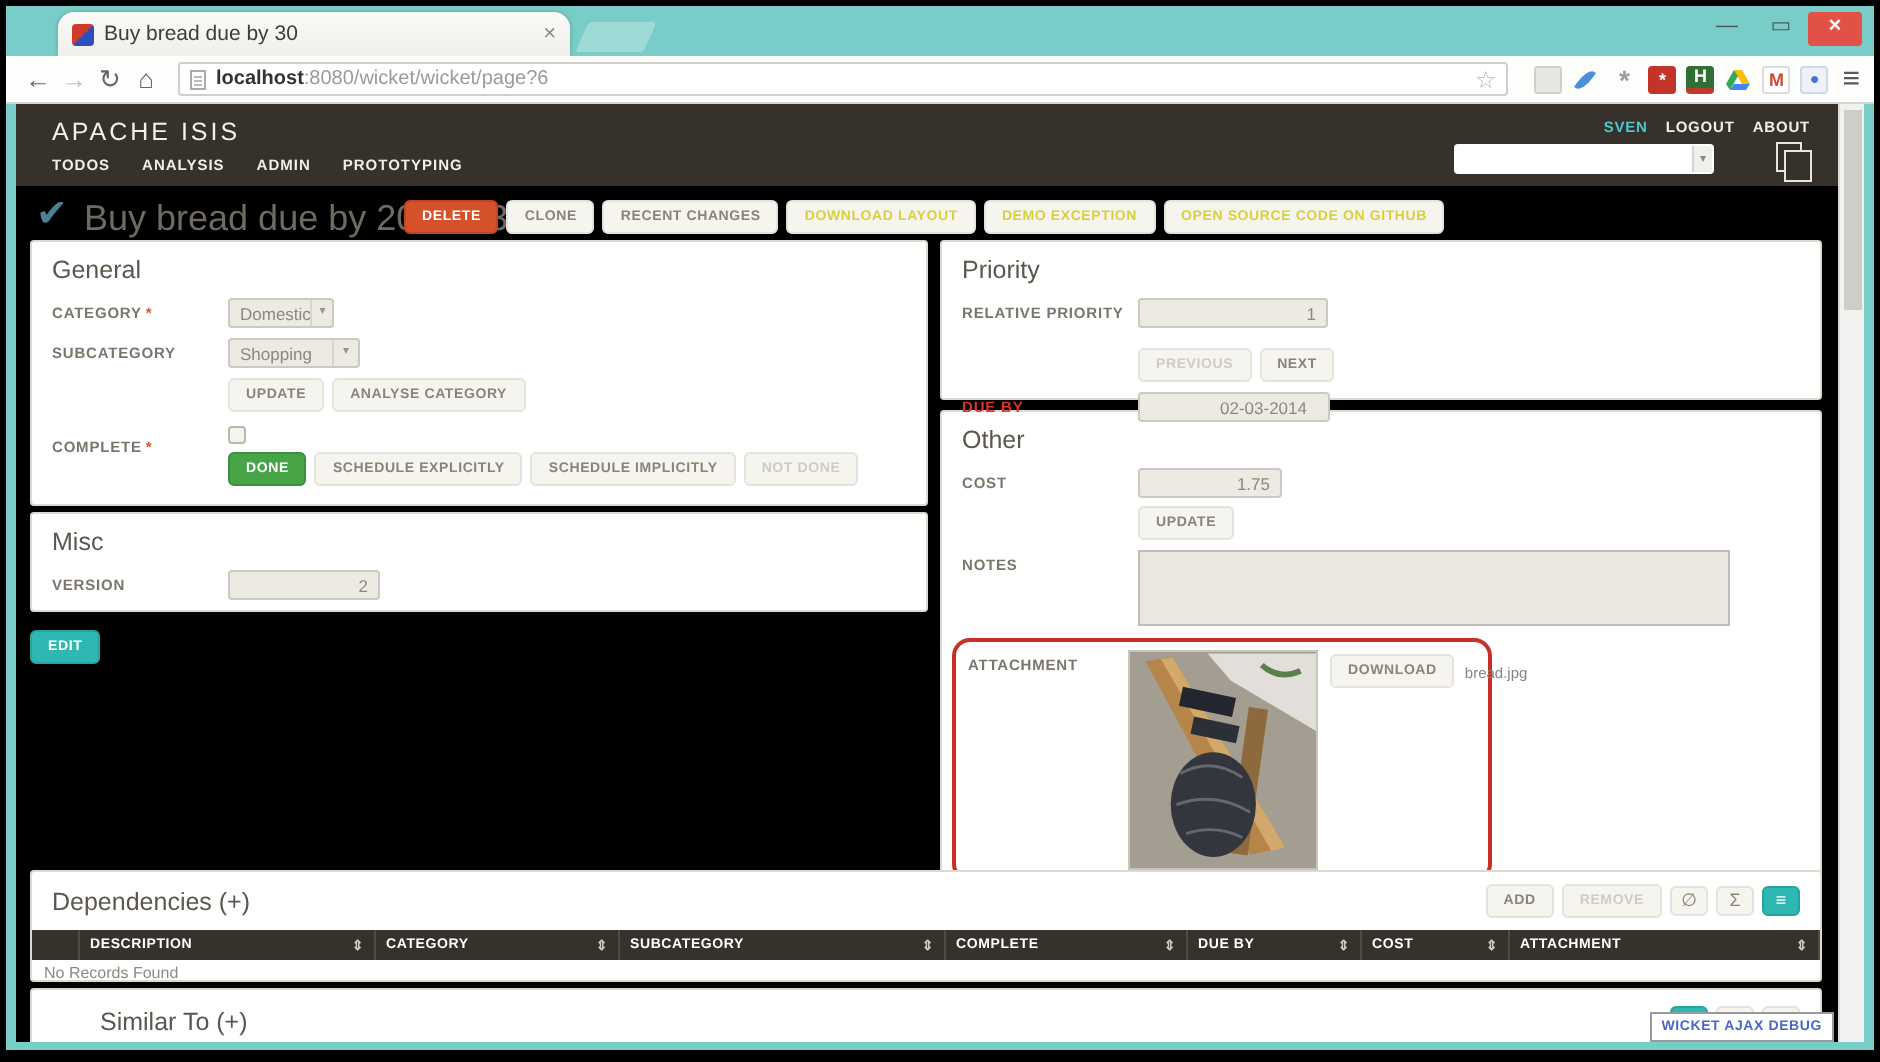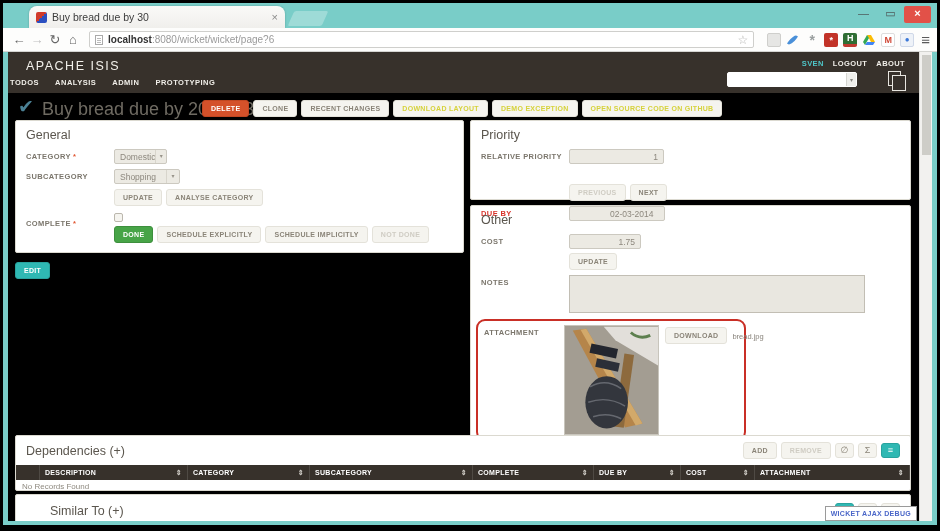--- a/index.html
+++ b/index.html
@@ -43,21 +43,21 @@
   .ext.e-circle { background:#eef2f8; border:1px solid #cfd8e8; color:#3b78d8; font-size:8px; }
   .hamburger { font-size:15px; color:#5a5a5a; margin-left:7px; }
 
   
   .content { position:absolute; top:49px; left:5px; width:911px; height:469px; background:#000000; overflow:hidden; }
   .scrollbar { position:absolute; top:49px; right:5px; width:13px; height:469px; background:#f2f1ef; border-left:1px solid #dddcd8; }
   .scroll-thumb { position:absolute; top:3px; left:2px; width:9px; height:100px; background:#cecdc8; }
 
   .app-header { position:absolute; top:0; left:0; right:0; height:41px; background:#37312b; }
   .brand { position:absolute; left:18px; top:7px; color:#f2f0ea; font-size:12.5px; letter-spacing:1.5px; }
-  .menu { position:absolute; left:2px; bottom:6px; display:flex; gap:16px; }
+  .menu { position:absolute; left:18px; bottom:6px; display:flex; gap:16px; }
   .menu span { color:#f0eee8; font-size:7.5px; font-weight:bold; letter-spacing:.5px; }
   .account { position:absolute; right:14px; top:7px; display:flex; gap:9px; font-size:7.5px; font-weight:bold; letter-spacing:.4px; }
   .account .user { color:#4fc7c9; }
   .account span { color:#f0eee8; }
   .hdr-search { position:absolute; right:62px; top:20px; width:130px; height:15px; background:#fff; border:1px solid #fff; border-radius:2px; display:flex; }
   .hdr-search input { flex:1; border:0; outline:0; font-size:8px; padding:0 4px; background:transparent; }
   .hdr-search .caret-box { width:12px; background:#efefec; border-left:1px solid #d5d5d0; color:#8a8a86; font-size:6px; text-align:center; line-height:14px; }
   .copy-ico { position:absolute; right:18px; top:19px; width:13px; height:15px; border:1px solid #e8e6e0; background:transparent; }
   .copy-ico:before { content:""; position:absolute; left:3px; top:3px; width:12px; height:14px; border:1px solid #e8e6e0; background:#37312b; }
 
@@ -244,30 +244,37 @@
             <div class="btnrow">
               <span class="btn success">DONE</span>
               <span class="btn">SCHEDULE EXPLICITLY</span>
               <span class="btn">SCHEDULE IMPLICITLY</span>
               <span class="btn disabled">NOT DONE</span>
             </div>
           </div>
         </div>
       </div>
 
+      <div class="panel misc">
+        <h3>Misc</h3>
+        <div class="frow">
+          <span class="flabel">VERSION</span>
+          <input class="inp dis num" style="width: 76px;" value="2">
+        </div>
+      </div>
 
       <div style="margin-top:6px">
         <span class="btn teal">EDIT</span>
       </div>
     </div>
 
     <div class="col-right">
       <div class="panel priority">
         <h3>Priority</h3>
-        <div class="frow" style="margin-bottom:20px">
+        <div class="frow" style="margin-bottom:10px">
           <span class="flabel">RELATIVE PRIORITY</span>
           <input class="inp dis num" style="width: 95px;" value="1">
         </div>
         <div class="frow">
           <span class="flabel"></span>
           <div class="btnrow">
             <span class="btn disabled">PREVIOUS</span>
             <span class="btn">NEXT</span>
           </div>
         </div>

